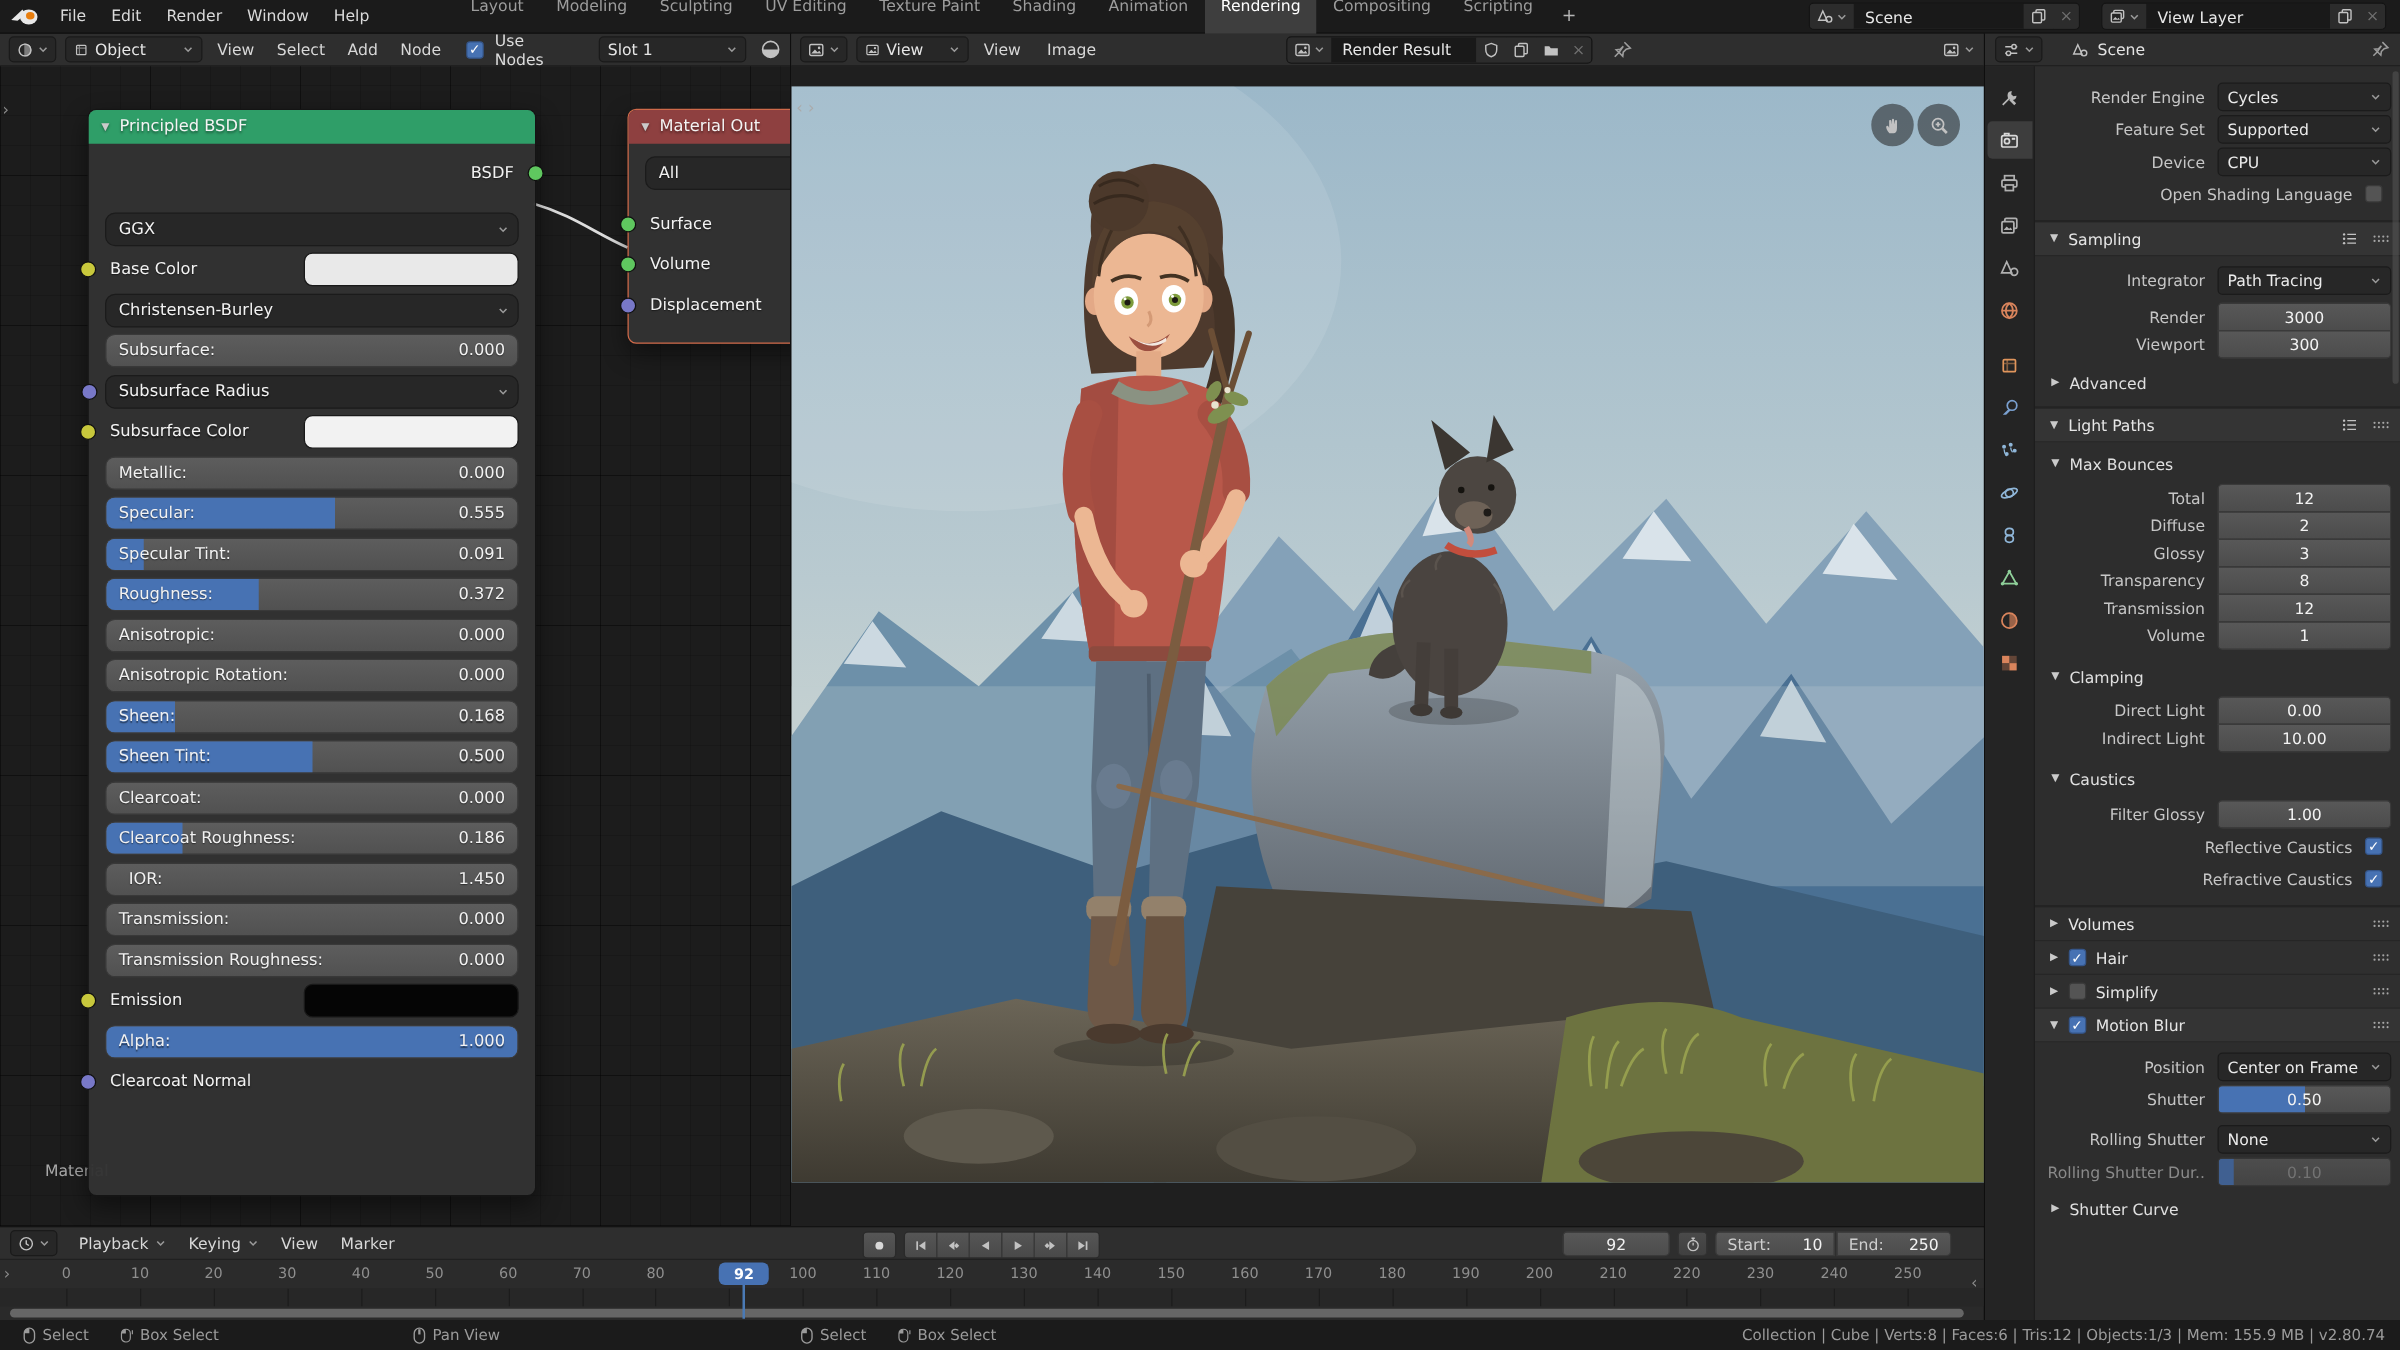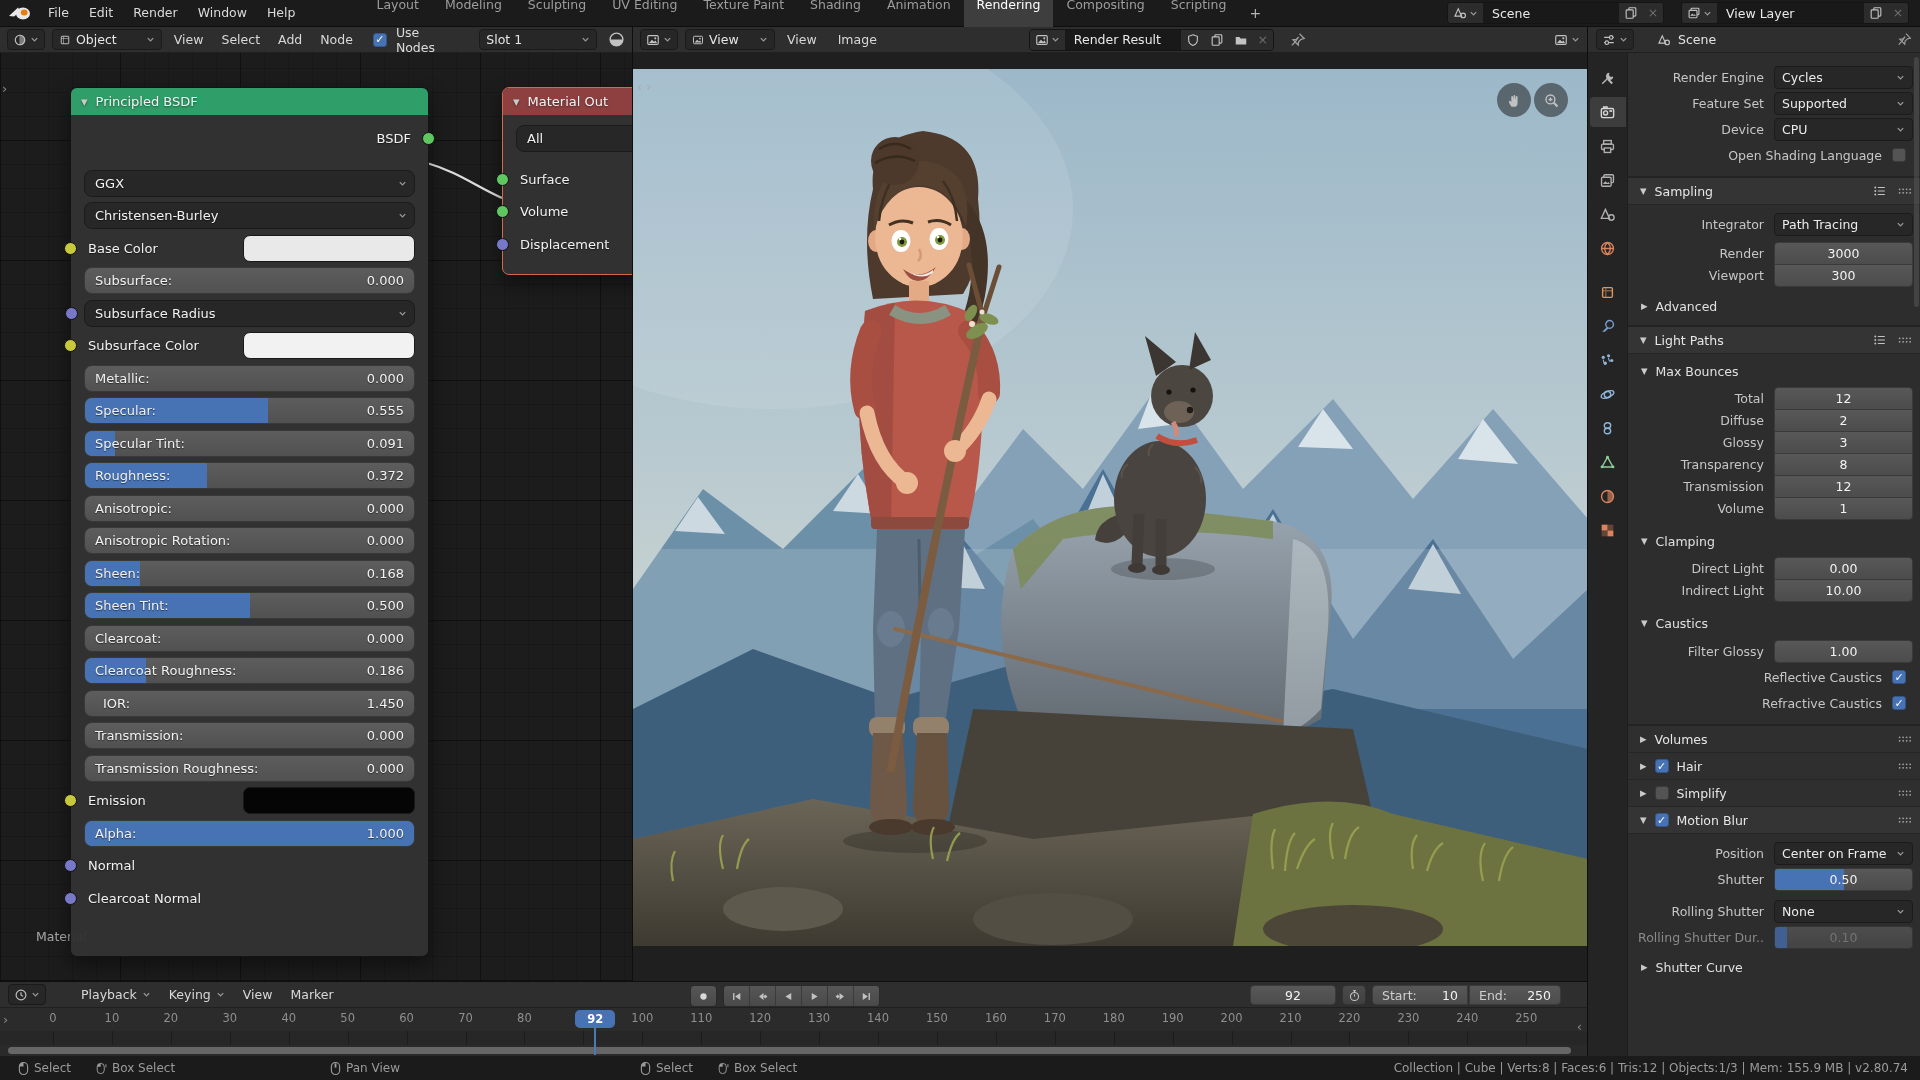--- a/index.html
+++ b/index.html
@@ -95,21 +95,21 @@
   .grp{margin:0.5px 0;} .g-first{border-radius:4px 4px 0 0;} .g-mid{border-radius:0;} .g-last{border-radius:0 0 4px 4px;}
   .prow.num{height:22px;margin:0;}
   .prow.checkrow{justify-content:flex-end;padding-right:14px;}
   .prow.checkrow .plabel{width:auto;}
   .subh{display:flex;align-items:center;gap:8px;height:24px;padding-left:13px;color:#e0e0e0;}
   .dim{color:#8a8a8a !important;}
   
   #timeline{left:0;top:981px;width:1588px;height:75px;background:#2a2a2a;border-top:1px solid #0e0e0e;
             border-right:1px solid #0e0e0e;box-sizing:border-box;}
   #tl-header{position:absolute;left:0;top:0;right:0;height:26px;background:#2e2e2e;border-bottom:1px solid #202020;
-             display:flex;align-items:center;padding:0 8px;gap:20px;box-sizing:border-box;}
+             display:flex;align-items:center;padding:0 8px;gap:2px;box-sizing:border-box;}
   #tl-play{position:absolute;left:690px;top:3px;display:flex;align-items:center;gap:6px;}
   .pb-group{display:flex;border-radius:4px;overflow:hidden;border:1px solid #2a2a2a;}
   .pb-btn{width:25px;height:20px;background:linear-gradient(#565656,#494949);display:flex;align-items:center;
           justify-content:center;color:#e8e8e8;border-right:1px solid #3a3a3a;}
   .pb-btn:last-child{border-right:none;}
   .pb-btn .icon{width:11px;height:11px;}
   .pb-rec{border:1px solid #2a2a2a;border-radius:4px;}
   #tl-fields{position:absolute;right:26px;top:3px;display:flex;align-items:center;gap:6px;}
   .tl-num{height:20px;background:linear-gradient(#585858,#4c4c4c);border:1px solid #3a3a3a;border-radius:4px;
           display:flex;align-items:center;justify-content:center;color:#f2f2f2;box-sizing:border-box;}
@@ -292,32 +292,32 @@
         <div style="height:12px;"></div>
         <div id="pb-rows">
             <div class="nrow dark">
               <span class="nlabel">GGX</span>
               <span class="icon chev nchev">
                 <svg viewBox="0 0 10 10" fill="none" stroke="currentColor" stroke-width="1.4">
                   <path d="M2 3.5 L5 6.6 L8 3.5"></path>
                 </svg>
               </span>
             </div>
+            <div class="nrow plain">
+              <span class="socket s-yel"></span>
+              <span class="nlabel">Base Color</span>
+              <span class="sw" style="background: rgb(233, 233, 233);"></span>
+            </div>
             <div class="nrow dark">
               <span class="nlabel">Christensen-Burley</span>
               <span class="icon chev nchev">
                 <svg viewBox="0 0 10 10" fill="none" stroke="currentColor" stroke-width="1.4">
                   <path d="M2 3.5 L5 6.6 L8 3.5"></path>
                 </svg>
               </span>
-            </div>
-            <div class="nrow plain">
-              <span class="socket s-yel"></span>
-              <span class="nlabel">Base Color</span>
-              <span class="sw" style="background: rgb(233, 233, 233);"></span>
             </div>
             <div class="nrow widget">
               <span class="nfill" style="width: 0%;"></span>
               <span class="nlabel">Subsurface:</span>
               <span class="nvalue">0.000</span>
             </div>
             <div class="nrow dark">
               <span class="socket s-pur"></span>
               <span class="nlabel">Subsurface Radius</span>
               <span class="icon chev nchev">
@@ -398,24 +398,20 @@
             </div>
             <div class="nrow plain">
               <span class="socket s-yel"></span>
               <span class="nlabel">Emission</span>
               <span class="sw" style="background: rgb(5, 5, 5);"></span>
             </div>
             <div class="nrow widget">
               <span class="nfill" style="width: 100%;"></span>
               <span class="nlabel">Alpha:</span>
               <span class="nvalue">1.000</span>
-            </div>
-            <div class="nrow plain">
-              <span class="socket s-pur"></span>
-              <span class="nlabel">Normal</span>
             </div>
             <div class="nrow plain">
               <span class="socket s-pur"></span>
               <span class="nlabel">Clearcoat Normal</span>
             </div>
           </div>
       </div>
 
       <div class="node" id="mo-node" style="left:502px;top:34px;width:168px;height:186px;border-color:#cf6a4a;">
         <div class="node-h" style="background:#8e4040;">

